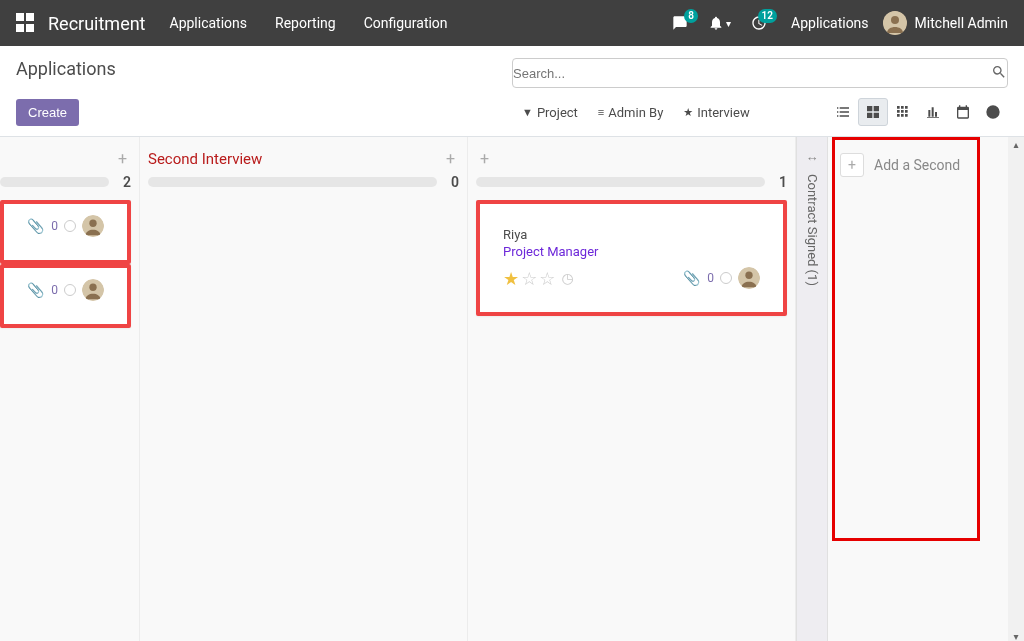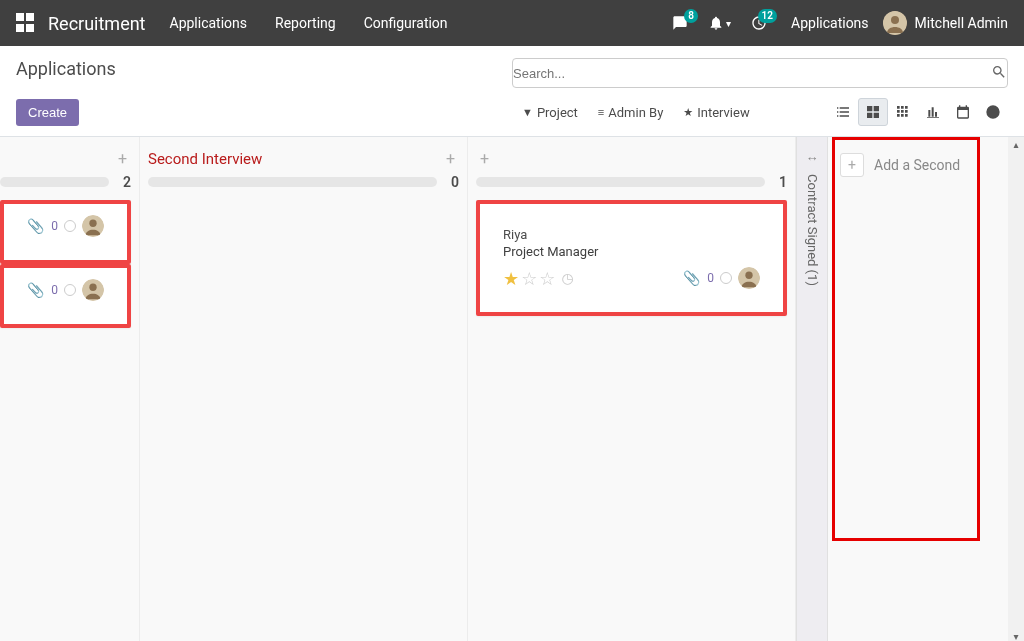--- a/index.html
+++ b/index.html
@@ -42,21 +42,21 @@
   .column { border-right: 1px solid rgba(0,0,0,0.05); padding: 8px 8px 0; display: flex; flex-direction: column; background:#f9f9f9; }
   .col-header { display: flex; align-items: center; margin: 4px 0 6px; }
   .col-title { font-size: 15px; color: #b91c1c; flex: 1; }
   .col-plus { color: #aaa; cursor: pointer; font-size: 16px; padding:0 4px; }
   .progress-row { display:flex; align-items:center; gap:8px; margin-bottom:10px; }
   .progress-bar { flex:1; height: 10px; background: #e6e6e6; border-radius: 5px; }
   .col-count { font-size: 14px; color: #4c4c4c; font-weight:600; min-width:14px; text-align:right; }
   
   .card { background: #fff; border: 4px solid #ef4444; border-radius: 2px; padding: 23px; box-shadow: 0 1px 2px rgba(0,0,0,0.05); }
   .card-title { font-size: 13px; color: #4c4c4c; margin-bottom: 2px; }
-  .card-sub { font-size: 13px; color: #404040; margin-bottom: 8px; }
+  .card-sub { font-size: 13px; color: #6d28d9; margin-bottom: 8px; }
   .card-footer { display: flex; align-items: center; }
   .stars { display: flex; gap: 2px; align-items:center; }
   .star { color: #ccc; font-size: 18px; cursor:pointer; }
   .star.filled { color: #f0c040; }
   .clock-icon { color:#ccc; margin-left:4px; font-size:14px; }
   .card-right { margin-left: auto; display: flex; align-items: center; gap: 6px; }
   .clip { color: #7c6dad; font-size: 14px; }
   .clip-count { color:#7c6dad; font-size:12px; }
   .dot { width: 12px; height: 12px; border: 1px solid #ccc; border-radius: 50%; cursor:pointer; }
   .small-avatar { width: 22px; height: 22px; border-radius: 50%; overflow:hidden; display:inline-flex; }

